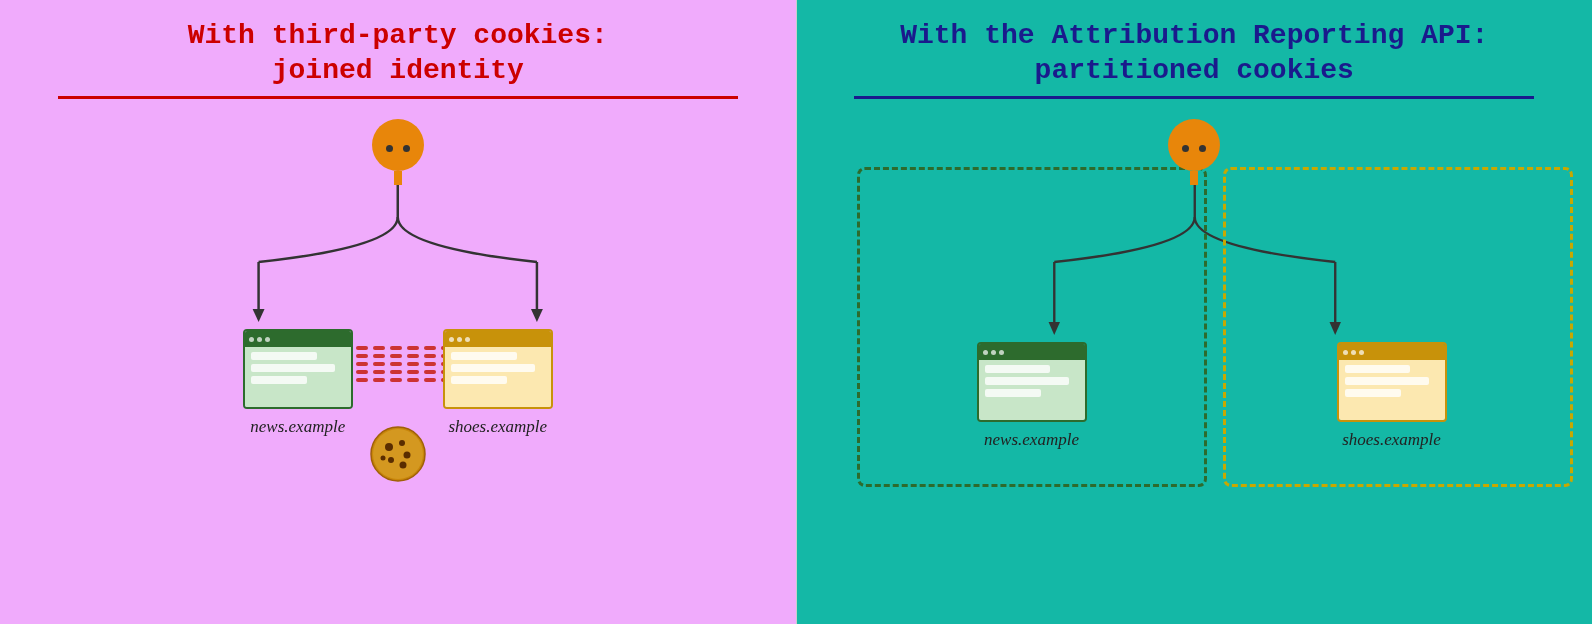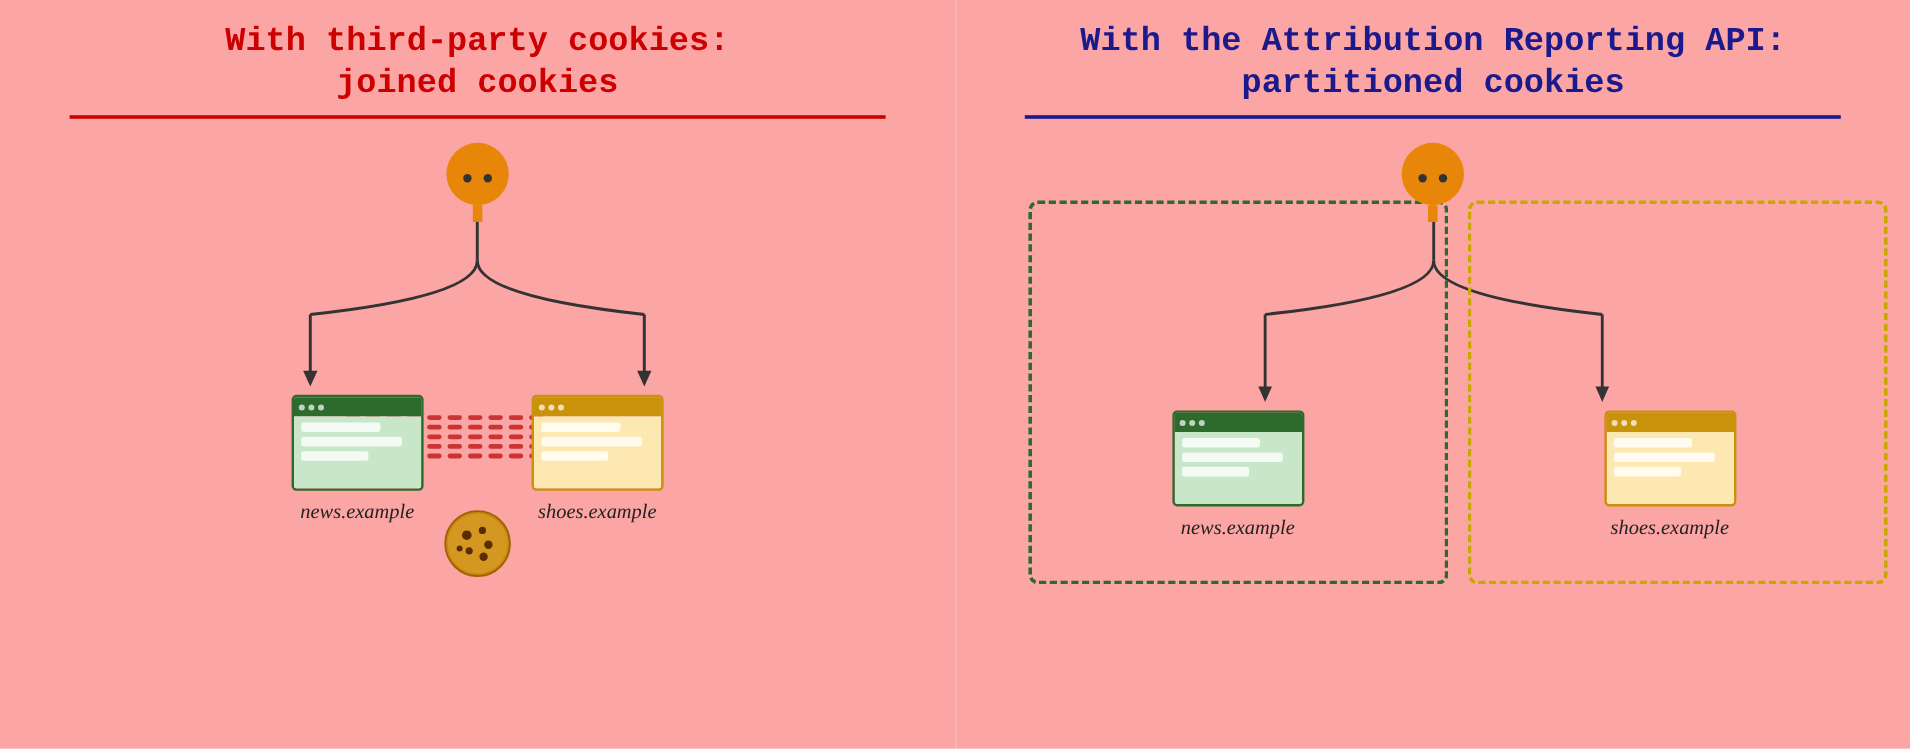--- a/index.html
+++ b/index.html
@@ -12,25 +12,25 @@
       flex-direction: row;
     }
     .panel {
       flex: 1;
       display: flex;
       flex-direction: column;
       align-items: center;
       padding: 18px 20px 20px 20px;
     }
     .panel-left {
-      background: #fca5a5;
+      background: #f0abfc;
       border-right: 1px solid #ccc;
     }
     .panel-right {
-      background: #fca5a5;
+      background: #14b8a6;
     }
     .panel-title {
       text-align: center;
       font-size: 28px;
       font-weight: bold;
       font-family: 'Courier New', monospace;
       margin-bottom: 8px;
       line-height: 1.25;
     }
     .title-red { color: #cc0000; }
@@ -207,21 +207,21 @@
     }
     .dashed-box-green { border-color: #2d6b2d; }
     .dashed-box-gold { border-color: #c8a800; }
   </style>
 </head>
 <body>
 
 <div class="panel panel-left">
   <div class="panel-title title-red">
     <span>With third-party cookies:</span><br>
-    <span>joined cookies</span>
+    <span>joined identity</span>
   </div>
   <div class="divider divider-red"></div>
 
   <div class="left-diagram">
 
     <svg class="arrows-svg" viewBox="0 0 760 380" preserveAspectRatio="none">
 
       <line x1="380" y1="68" x2="380" y2="100" stroke="#333" stroke-width="2.5"></line>
 
       <path d="M380,100 Q380,130 240,145" stroke="#333" stroke-width="2.5" fill="none"></path>

